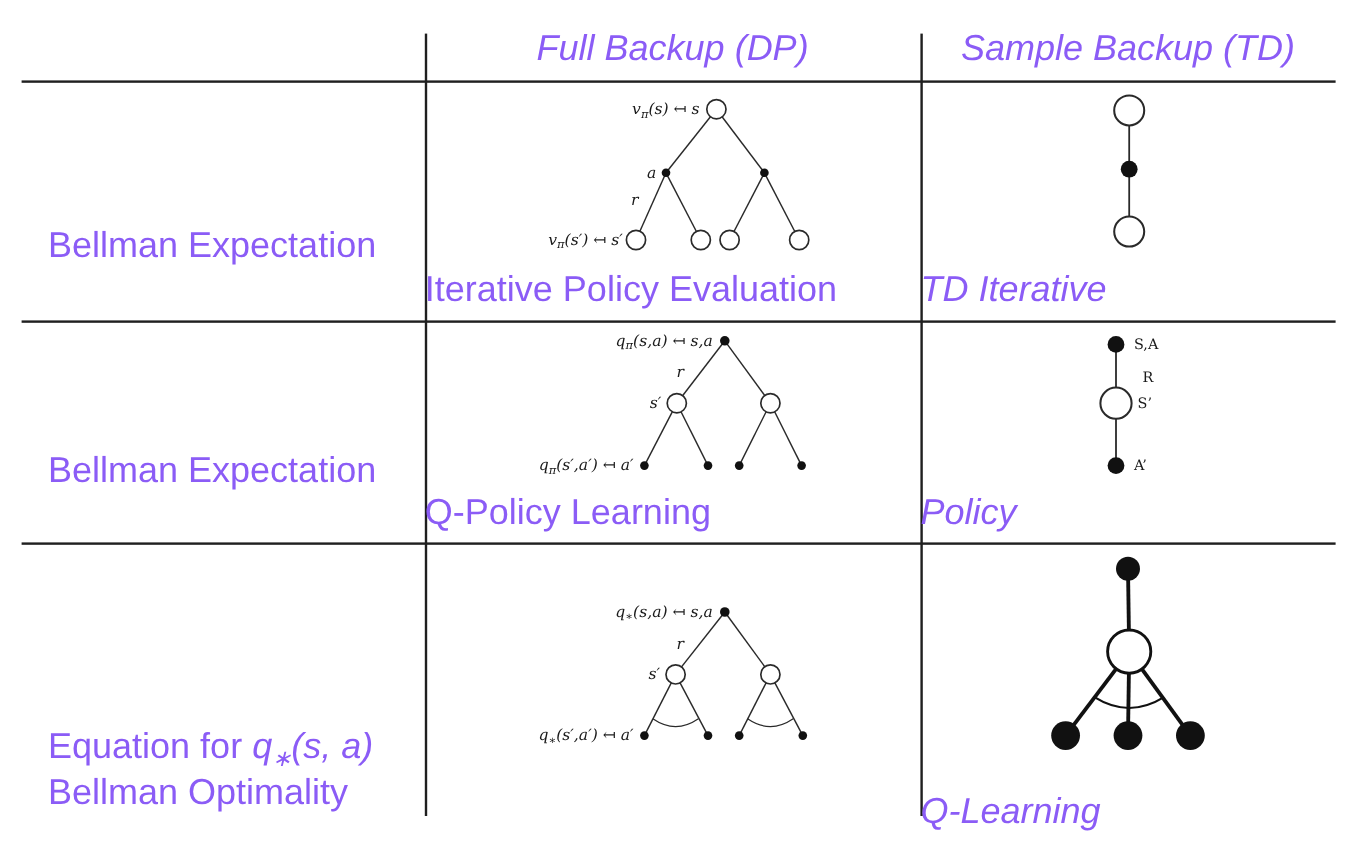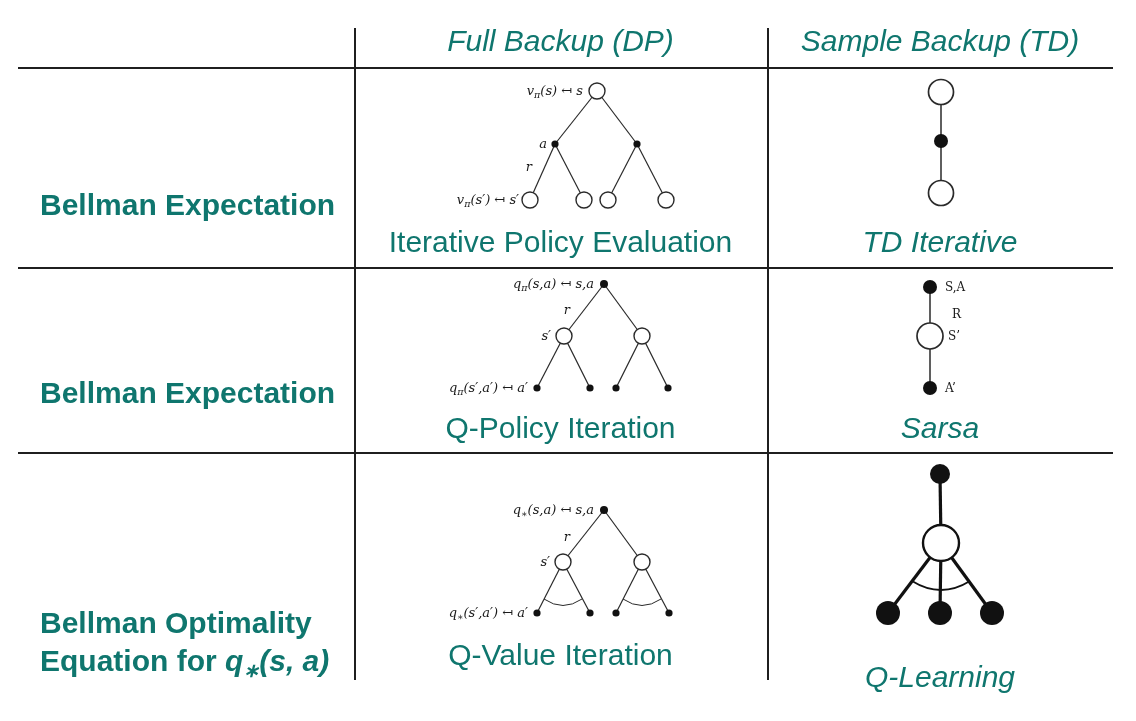--- a/index.html
+++ b/index.html
@@ -1,27 +1,27 @@
 <!DOCTYPE html>
 <html><head>
 <meta charset="utf-8">
 <style>
   html,body{margin:0;padding:0;background:#ffffff;}
   .page{position:relative;width:1136px;height:721px;background:#ffffff;
-        font-family:"Liberation Sans",sans-serif;color:#0f766e;overflow:hidden;}
+        font-family:"Liberation Sans",sans-serif;color:#8b5cf6;overflow:hidden;}
   .rule-h{position:absolute;left:18px;width:1095px;height:2px;background:#1f1f1f;}
   .rule-v{position:absolute;top:28px;height:652px;width:2px;background:#1f1f1f;}
   .header-cell{position:absolute;top:24px;height:40px;font-size:30px;font-style:italic;
                text-align:center;white-space:nowrap;}
   .col-dp{left:354px;width:413px;}
   .col-td{left:767px;width:346px;font-style:italic;}
-  .row-label{position:absolute;left:40px;font-size:30px;line-height:38px;white-space:nowrap;font-weight:bold;}
+  .row-label{position:absolute;left:40px;font-size:30px;line-height:38px;white-space:nowrap;}
   .mvar{font-style:italic;}
   .msub{font-style:italic;font-size:19px;vertical-align:-6px;line-height:0;}
-  .caption{position:absolute;font-size:30px;line-height:36px;text-align:center;white-space:nowrap;}
+  .caption{position:absolute;font-size:30px;line-height:36px;white-space:nowrap;}
   .dsvg{position:absolute;overflow:visible;}
   .dsvg text{font-family:"DejaVu Serif",serif;font-style:italic;font-size:13px;fill:#1a1a1a;}
   .dsvg text.roman{font-style:normal;font-size:12px;}
   .edge{stroke:#2a2a2a;stroke-width:1.2;fill:none;}
   .edge-thick{stroke:#111;stroke-width:3.2;fill:none;}
   .node-open{fill:#ffffff;stroke:#2a2a2a;stroke-width:1.4;}
   .node-open-big{fill:#ffffff;stroke:#111;stroke-width:2.4;}
   .node-fill{fill:#111;stroke:none;}
   .arc{stroke:#2a2a2a;stroke-width:1;fill:none;}
   .arc-thick{stroke:#111;stroke-width:1.8;fill:none;}
@@ -93,37 +93,37 @@
     <circle class="node-open" cx="288" cy="68" r="8"></circle>
     <circle class="node-fill" cx="183" cy="120" r="3.6"></circle>
     <circle class="node-fill" cx="236" cy="120" r="3.6"></circle>
     <circle class="node-fill" cx="262" cy="120" r="3.6"></circle>
     <circle class="node-fill" cx="314" cy="120" r="3.6"></circle>
     <text x="240" y="20" text-anchor="end"><tspan>q</tspan><tspan dy="3" font-size="9.5">π</tspan><tspan dy="-3">(s,a) ↤ s,a</tspan></text>
     <text x="216" y="46" text-anchor="end">r</text>
     <text x="197" y="72" text-anchor="end">s′</text>
     <text x="174" y="124" text-anchor="end"><tspan>q</tspan><tspan dy="3" font-size="9.5">π</tspan><tspan dy="-3">(s′,a′) ↤ a′</tspan></text>
   </svg>
-  <div class="caption col-dp" style="top:410px">Q-Policy Iteration</div>
+  <div class="caption col-dp" style="top:410px">Q-Policy Learning</div>
 
   <svg class="dsvg" style="left:767px;top:268px" width="346" height="144">
     <line class="edge" x1="163" y1="19" x2="163" y2="120" style="stroke-width:1.5"></line>
     <circle class="node-fill" cx="163" cy="19" r="7"></circle>
     <circle class="node-open" cx="163" cy="68" r="13" style="stroke-width:1.7"></circle>
     <circle class="node-fill" cx="163" cy="120" r="7"></circle>
     <text class="roman" x="178" y="23">S,A</text>
     <text class="roman" x="185" y="50">R</text>
     <text class="roman" x="181" y="72">S’</text>
     <text class="roman" x="178" y="124">A’</text>
   </svg>
-  <div class="caption col-td" style="top:410px">Sarsa</div>
+  <div class="caption col-td" style="top:410px">Policy</div>
 
   <div class="row-label" style="top:604px">
+    <div><span>Equation for </span><span class="mvar">q</span><sub class="msub">∗</sub><span class="mvar">(s, a)</span></div>
     <div>Bellman Optimality</div>
-    <div><span>Equation for </span><span class="mvar">q</span><sub class="msub">∗</sub><span class="mvar">(s, a)</span></div>
   </div>
 
   <svg class="dsvg" style="left:354px;top:453px" width="413" height="186">
     <g>
       <line class="edge" x1="250" y1="57" x2="209" y2="109"></line>
       <line class="edge" x1="250" y1="57" x2="288" y2="109"></line>
       <line class="edge" x1="209" y1="109" x2="183" y2="160"></line>
       <line class="edge" x1="209" y1="109" x2="236" y2="160"></line>
       <line class="edge" x1="288" y1="109" x2="262" y2="160"></line>
       <line class="edge" x1="288" y1="109" x2="315" y2="160"></line>
@@ -135,21 +135,20 @@
     <circle class="node-open" cx="288" cy="109" r="8"></circle>
     <circle class="node-fill" cx="183" cy="160" r="3.6"></circle>
     <circle class="node-fill" cx="236" cy="160" r="3.6"></circle>
     <circle class="node-fill" cx="262" cy="160" r="3.6"></circle>
     <circle class="node-fill" cx="315" cy="160" r="3.6"></circle>
     <text x="240" y="61" text-anchor="end"><tspan>q</tspan><tspan dy="3" font-size="9.5">∗</tspan><tspan dy="-3">(s,a) ↤ s,a</tspan></text>
     <text x="216" y="88" text-anchor="end">r</text>
     <text x="196" y="113" text-anchor="end">s′</text>
     <text x="174" y="164" text-anchor="end"><tspan>q</tspan><tspan dy="3" font-size="9.5">∗</tspan><tspan dy="-3">(s′,a′) ↤ a′</tspan></text>
   </svg>
-  <div class="caption col-dp" style="top:637px">Q-Value Iteration</div>
 
   <svg class="dsvg" style="left:767px;top:453px" width="346" height="186">
     <g>
       <line class="edge-thick" x1="173" y1="21" x2="174" y2="90"></line>
       <line class="edge-thick" x1="174" y1="90" x2="121" y2="160"></line>
       <line class="edge-thick" x1="174" y1="90" x2="173" y2="160"></line>
       <line class="edge-thick" x1="174" y1="90" x2="225" y2="160"></line>
     </g>
     <path class="arc-thick" d="M 145 128 Q 174 146 203 128"></path>
     <circle class="node-fill" cx="173" cy="21" r="10"></circle>

